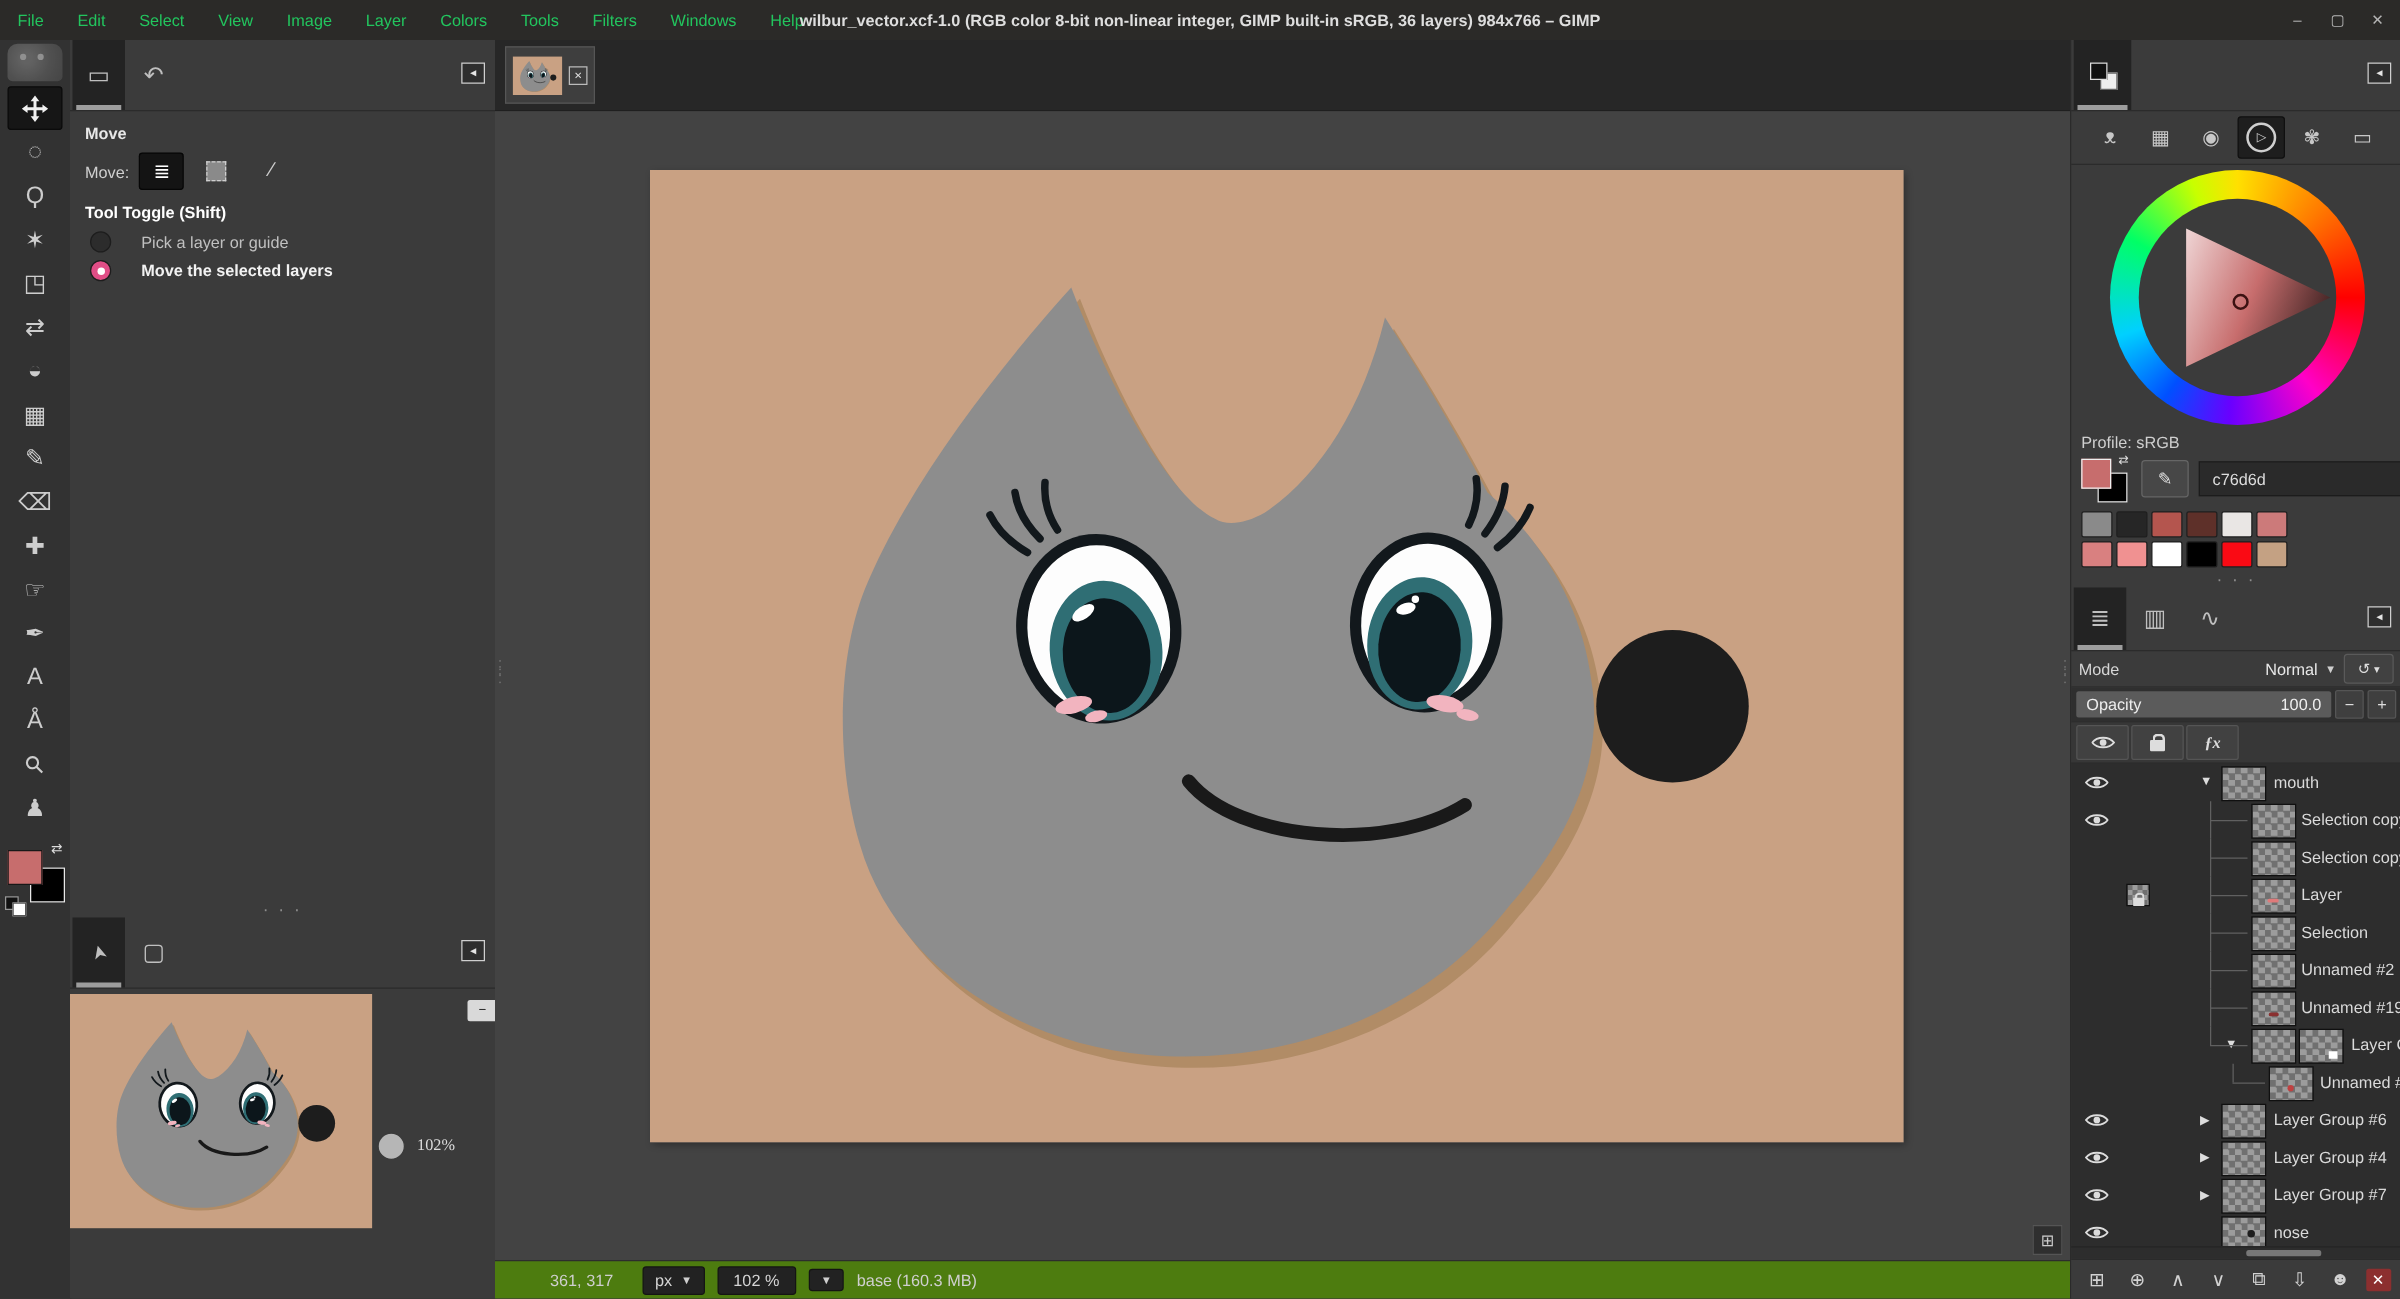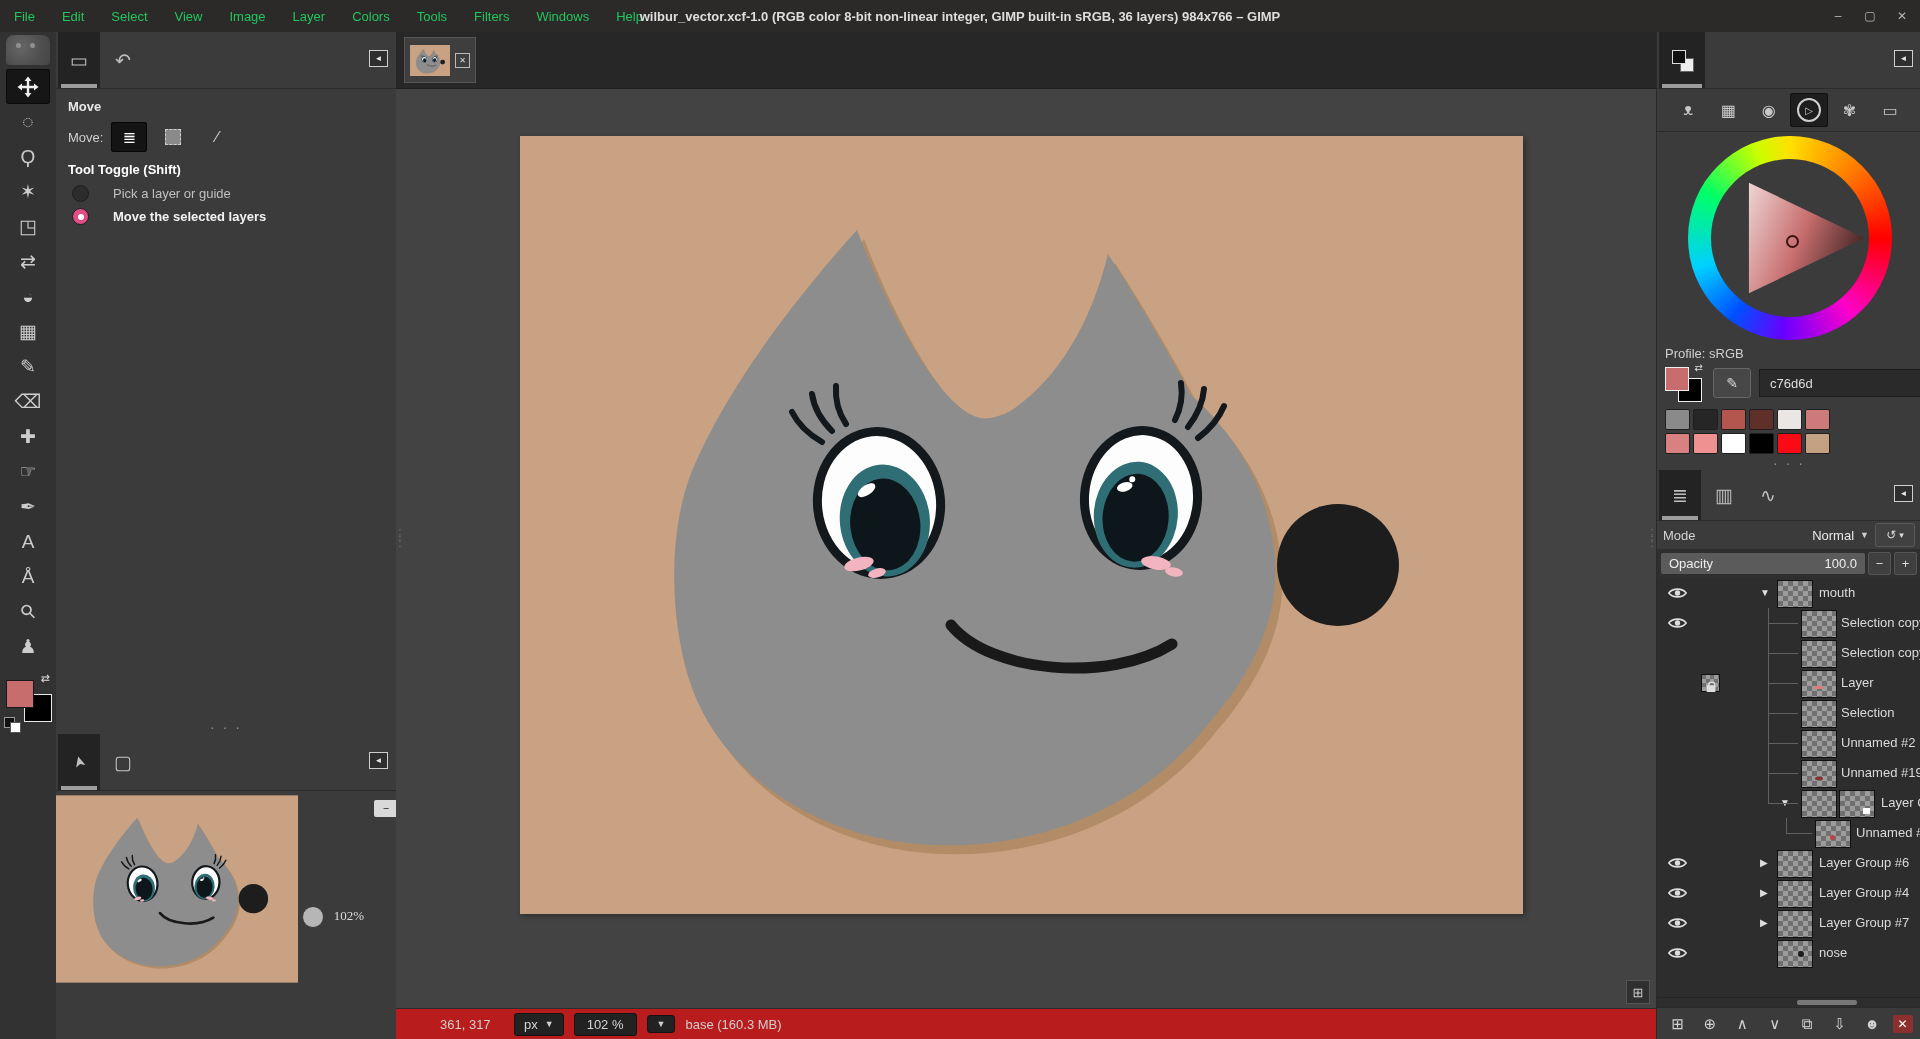--- a/index.html
+++ b/index.html
@@ -72,21 +72,21 @@
   .tabstrip{height:56px;background:#272727;border-bottom:1px solid #1f1f1f;display:flex;align-items:center;}
   .imgtab{margin-left:8px;height:44px;background:#3e3e3e;border:1px solid #565656;display:flex;align-items:center;gap:5px;padding:0 5px;}
   .imgtab svg{width:40px;height:31px;display:block;}
   .tabclose{width:13px;height:13px;border:1px solid #bbb;color:#ddd;font-size:8px;display:flex;align-items:center;justify-content:center;}
   .viewport{position:relative;flex:1;background:#434343;overflow:hidden;}
   .cimg{position:absolute;left:124px;top:47px;width:1003px;height:778px;display:block;box-shadow:2px 2px 6px rgba(0,0,0,.35);}
   .vhandle{position:absolute;top:50%;margin-top:-18px;color:#747474;font-size:11px;line-height:5px;width:8px;text-align:center;}
   .vhandle.left{left:0px}.vhandle.right{right:0px}
   .corner-btn{position:absolute;right:6px;bottom:4px;width:22px;height:22px;background:#2f2f2f;border:1px solid #555;
               color:#ccc;display:flex;align-items:center;justify-content:center;font-size:13px;}
-  .statusbar{height:30px;background:#b91c1c;border-top:1px solid #2d2d2d;display:flex;align-items:center;gap:10px;padding-left:44px;color:#cfcfcf;}
+  .statusbar{height:30px;background:#4d7c0f;border-top:1px solid #2d2d2d;display:flex;align-items:center;gap:10px;padding-left:44px;color:#cfcfcf;}
   .sb-pos{min-width:64px;}
   .sb-btn{background:#222;border:1px solid #141414;border-radius:3px;padding:3px 9px;display:flex;align-items:center;gap:7px;color:#d5d5d5;}
   .sb-caret{font-size:9px;color:#cfcfcf;}
   .sb-zoom{background:#222;border:1px solid #141414;border-radius:3px;padding:3px 12px;color:#d5d5d5;}
   
   .right-dock{position:absolute;left:1656px;top:32px;width:264px;bottom:0;background:#3b3b3b;
               border-left:1px solid #2a2a2a;display:flex;flex-direction:column;}
   .fgbgtab-icon{position:relative;width:20px;height:20px;}
   .fgbgtab-icon .a{position:absolute;left:0;top:0;width:12px;height:12px;background:#111;border:1px solid #ddd;z-index:2;}
   .fgbgtab-icon .b{position:absolute;left:8px;top:8px;width:12px;height:12px;background:#eee;border:1px solid #666;}
@@ -441,20 +441,31 @@
       </span>
     </div>
     <div class="opacity-row">
       <div class="op-track">
         <span class="lab">Opacity</span>
         <span>100.0</span>
       </div>
       <span class="op-btn">−</span>
       <span class="op-btn">+</span>
     </div>
+    <div class="locks-row">
+      <span class="lockbtn">
+          <svg class="eye-svg">
+            <use href="#eye"></use>
+          </svg>
+        </span>
+      <span class="lockbtn">
+          <span class="lock-css"></span>
+        </span>
+      <span class="lockbtn fxg">ƒx</span>
+    </div>
 
     <div class="layers-list">
 
       <div class="lrow lv1">
         <svg class="leye">
             <use href="#eye"></use>
           </svg>
         <span class="lcaret">▼</span>
         <span class="lthumb"></span>
         <span class="lname">mouth</span>

